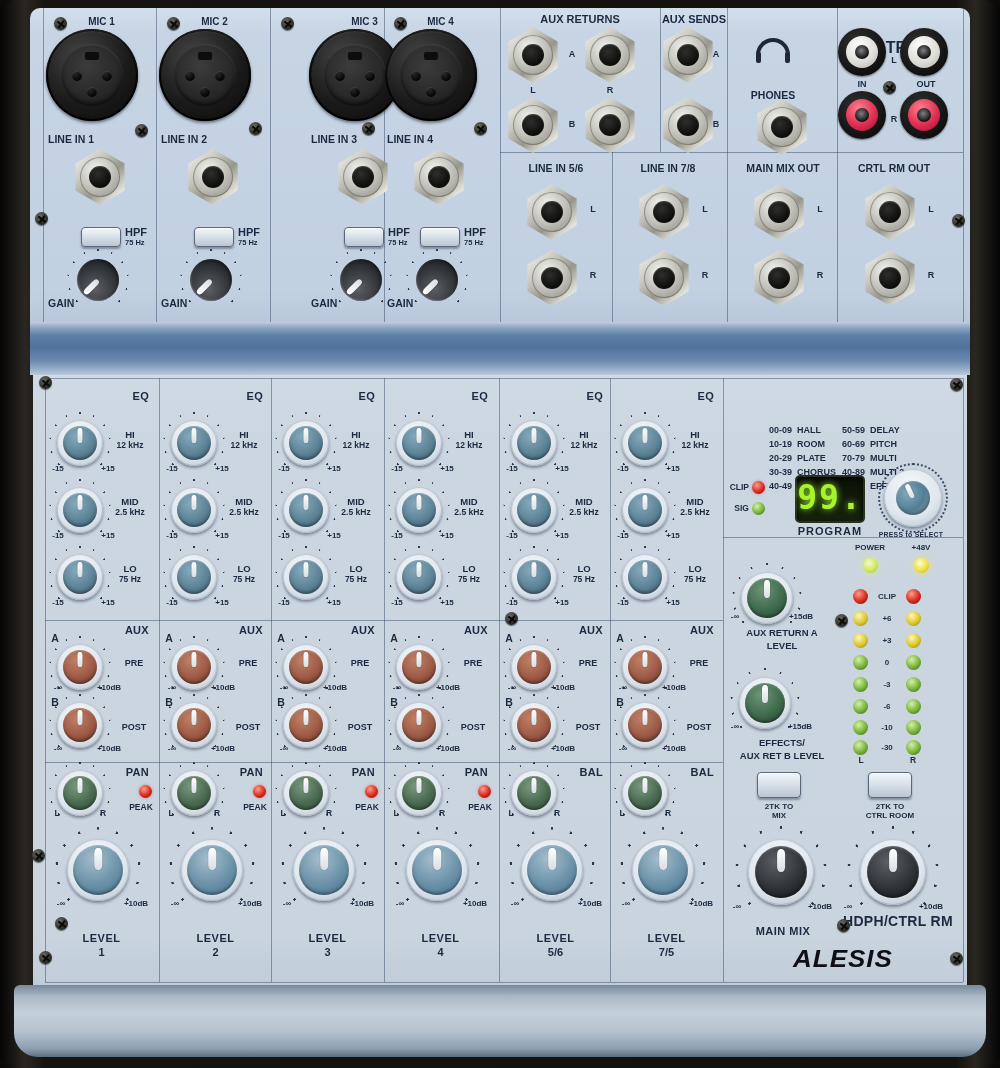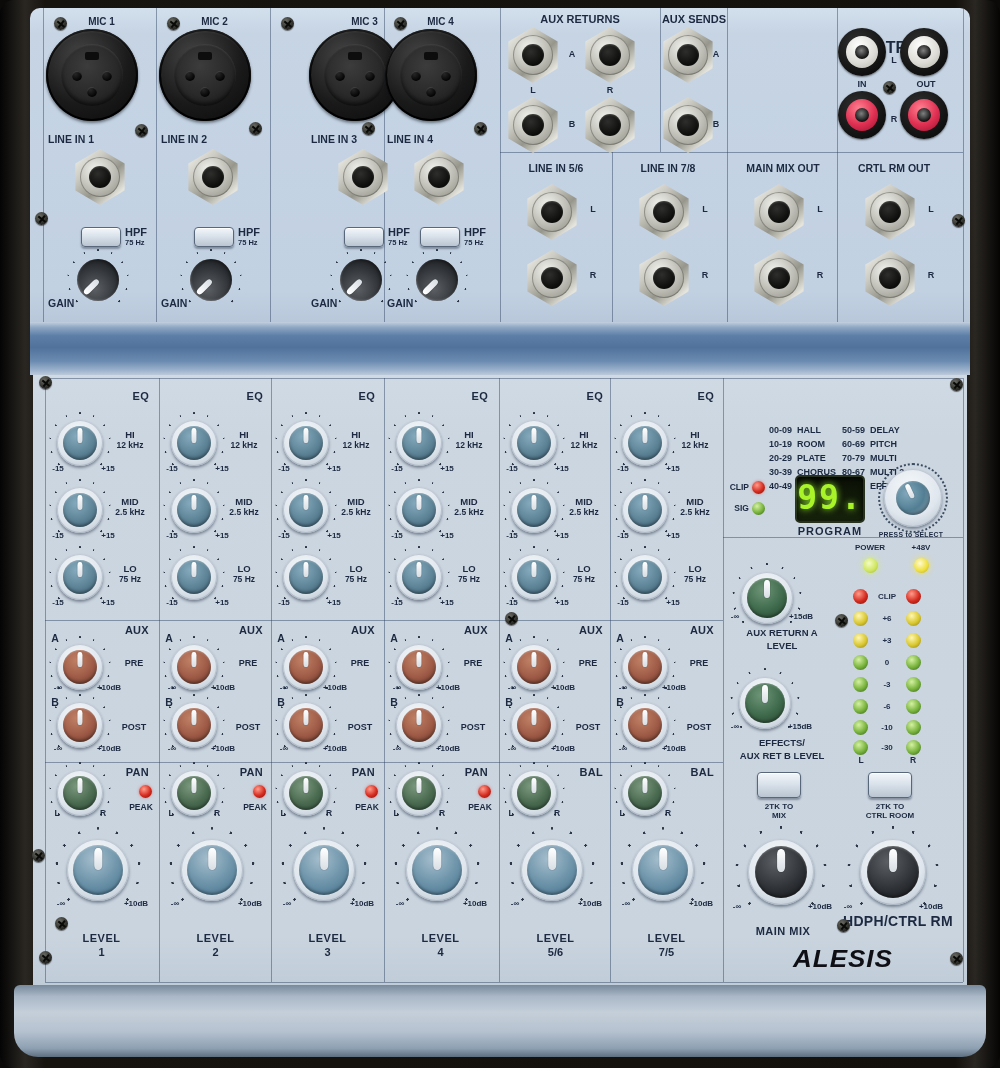--- a/index.html
+++ b/index.html
@@ -373,20 +373,29 @@
       </div>
     <div class="sc" style="left:47px;top:42px;width:18px;font-size:9px;">A</div>
     <div class="jack" style="left:0;top:89px;">
         <div class="jack-nut"></div>
         <div class="jack-face"></div>
         <div class="jack-hole"></div>
       </div>
     <div class="sc" style="left:47px;top:112px;width:18px;font-size:9px;">B</div>
   </div>
 
+  <div class="abs" style="left:727px;top:8px;width:110px;height:144px;">
+    <div class="hp" style="left:29px;top:30px;"></div>
+    <div class="t" style="left:0;top:82px;width:92px;font-size:10.5px;">PHONES</div>
+    <div class="jack" style="left:27px;top:91px;">
+        <div class="jack-nut"></div>
+        <div class="jack-face"></div>
+        <div class="jack-hole"></div>
+      </div>
+  </div>
 
   <div class="abs" style="left:837px;top:8px;width:126px;height:144px;">
     <div class="t" style="left:12px;top:6px;width:116px;font-size:16px;margin-top:28px;">2 TRACK</div>
     <div class="rca rca-w" style="left:1px;top:20px;">
         <div class="rca-ring"></div>
         <div class="rca-hole"></div>
       </div>
     <div class="rca rca-w" style="left:63px;top:20px;">
         <div class="rca-ring"></div>
         <div class="rca-hole"></div>
@@ -1047,21 +1056,21 @@
       <div class="prog p5">
       <span class="pr">50-59</span><span class="pn">DELAY</span>
     </div>
       <div class="prog p6">
       <span class="pr">60-69</span><span class="pn">PITCH</span>
     </div>
       <div class="prog p7">
       <span class="pr">70-79</span><span class="pn">MULTI</span>
     </div>
       <div class="prog p8">
-      <span class="pr">80-67</span><span class="pn">MULTI 2</span>
+      <span class="pr">40-89</span><span class="pn">MULTI 2</span>
     </div>
       <div class="prog p9">
       <span class="pr">90-99</span><span class="pn">EFFECT</span>
     </div>
 
     <div class="sc fx-clip-lb">CLIP</div>
     <div class="led led-red fx-clip-led"></div>
     <div class="sc fx-sig-lb">SIG</div>
     <div class="led led-grn fx-sig-led"></div>
     <div class="seg fx-seg">99.</div>

